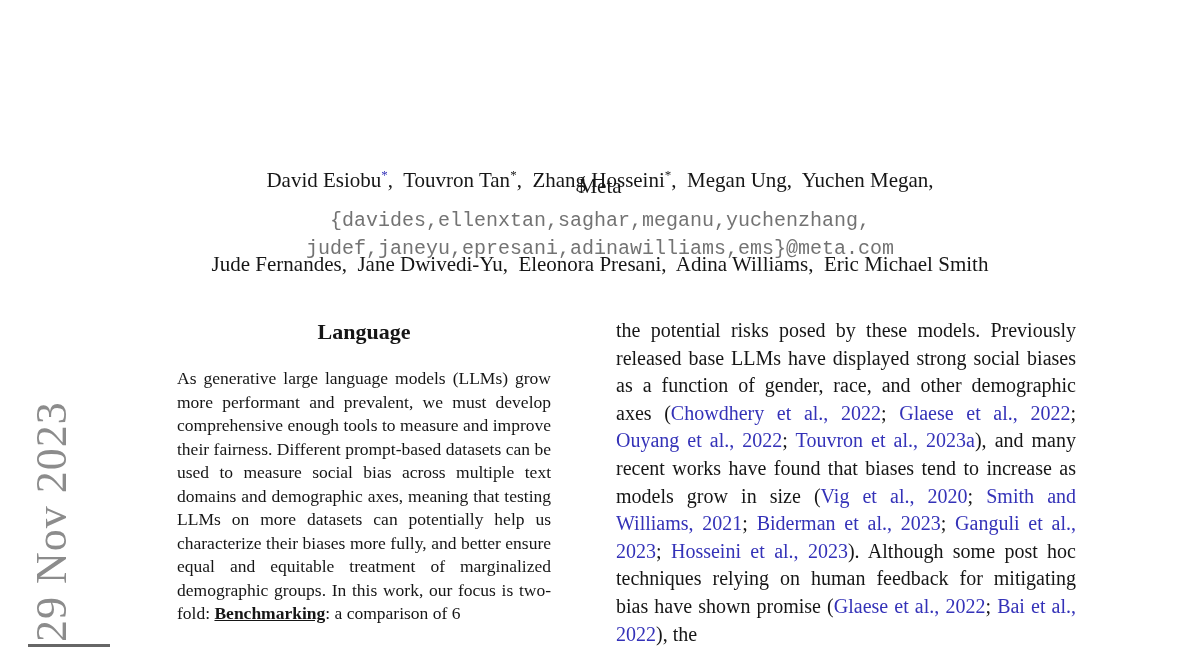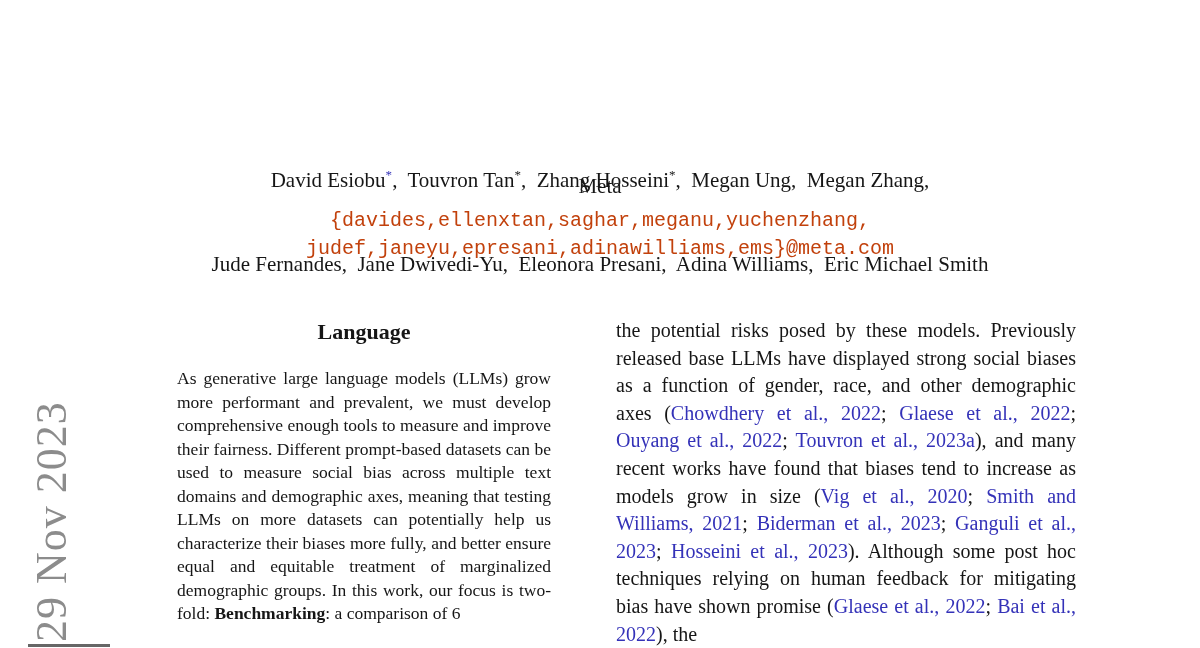--- a/index.html
+++ b/index.html
@@ -70,21 +70,21 @@
 
   .emails {
     position: absolute;
     top: 207px;
     left: 0;
     width: 100%;
     text-align: center;
     font-family: "Liberation Mono", "DejaVu Sans Mono", monospace;
     font-size: 20px;
     line-height: 28px;
-    color: #c2410c;
+    color: #737373;
   }
 
   .col-left {
     position: absolute;
     left: 150px;
     top: 318px;
     width: 428px;
     height: 330px;
     overflow: hidden;
   }
@@ -115,40 +115,40 @@
     line-height: 27.6px;
     text-align: justify;
   }
 
   
   .u {
     text-decoration: underline;
     text-decoration-thickness: 2px;
     text-underline-offset: 3px;
   }
-  .b { font-weight: bold; }
+  .b { font-weight: bold; text-decoration: underline; }
   .sup {
     vertical-align: super;
     font-size: 62%;
     line-height: 0;
   }
   .cite { color: #3432b8; }
 </style>
 </head>
 <body>
 
 <div class="page">
 
   <div class="watermark">29 Nov 2023</div>
 
   <div class="watermark-stub"></div>
 
 
   <div class="authors">
-    <div><span>David Esiobu</span><span class="sup cite">*</span><span>,  Touvron Tan</span><span class="sup">*</span><span>,  Zhang Hosseini</span><span class="sup">*</span><span>,  Megan Ung,  Megan Zhang,</span></div>
+    <div><span>David Esiobu</span><span class="sup cite">*</span><span>,  Touvron Tan</span><span class="sup">*</span><span>,  Zhang Hosseini</span><span class="sup">*</span><span>,  Megan Ung,  Yuchen Megan,</span></div>
     <div>Jude Fernandes,  Jane Dwivedi-Yu,  Eleonora Presani,  Adina Williams,  Eric Michael Smith</div>
   </div>
 
   <div class="affiliation">Meta</div>
 
   <div class="emails">
     <div>{davides,ellenxtan,saghar,meganu,yuchenzhang,</div>
     <div>judef,janeyu,epresani,adinawilliams,ems}@meta.com</div>
   </div>
 

